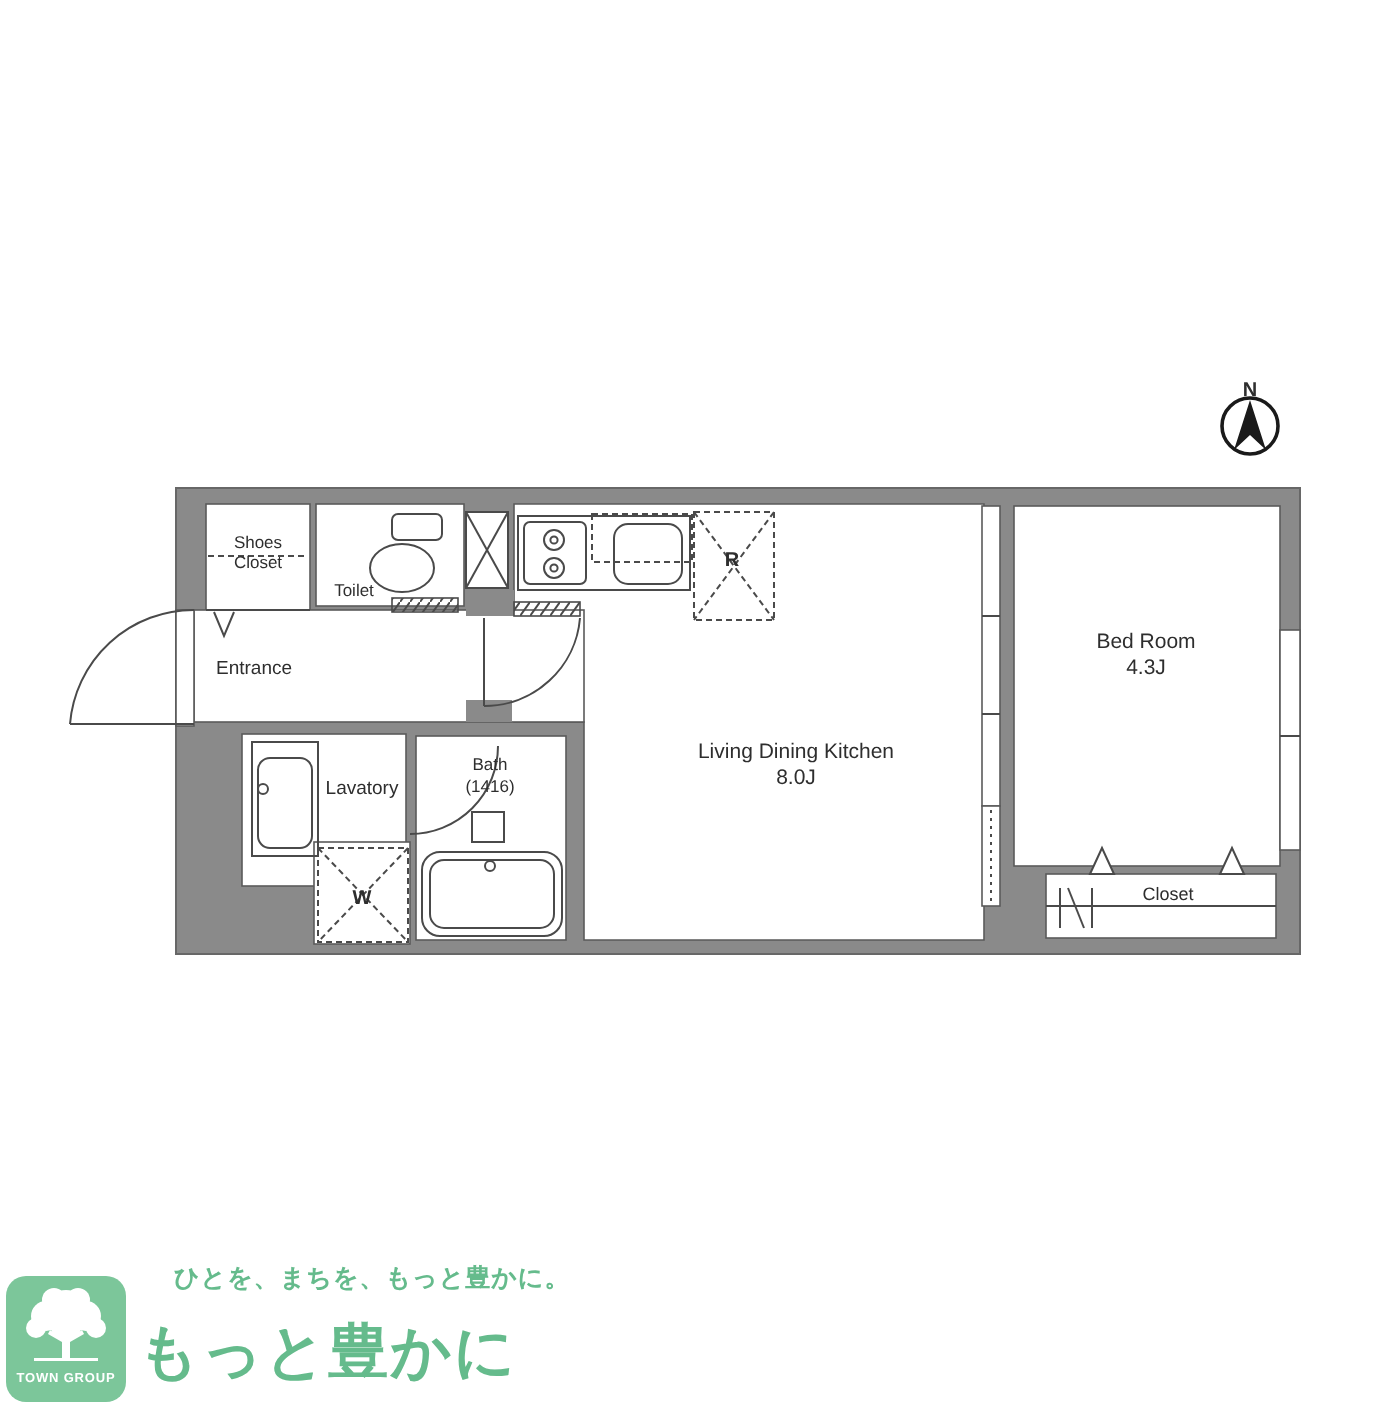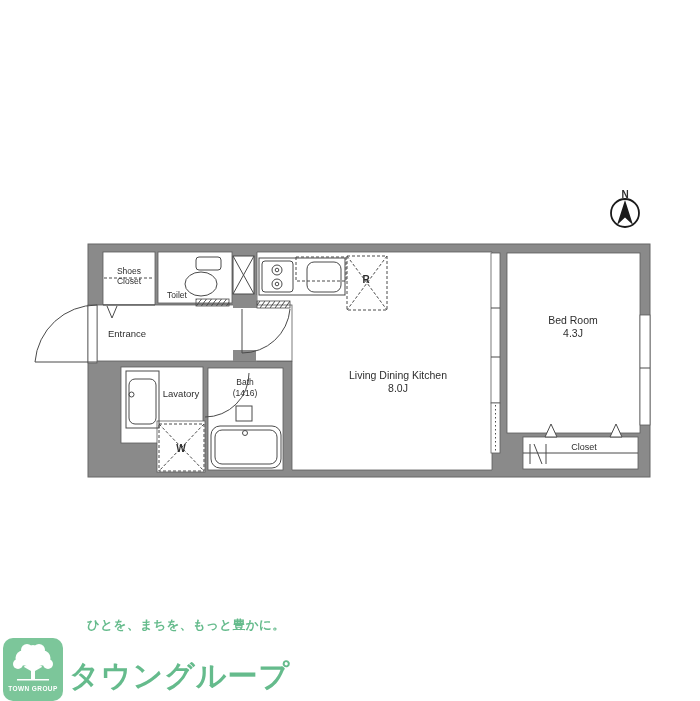--- a/index.html
+++ b/index.html
@@ -10,21 +10,21 @@
   .floor{fill:#ffffff;stroke:#5a5a5a;stroke-width:0.8;}
   .stub{fill:var(--wall,#8a8a8a);}
   .fx{fill:none;stroke:var(--line,#4a4a4a);stroke-width:1;}
   .fxw{fill:#ffffff;stroke:var(--line,#4a4a4a);stroke-width:1;}
   .dash{stroke-dasharray:3,2;}
   .dot{stroke-dasharray:1.5,2.5;}
   .lbl{fill:#2e2e2e;}
   .win{fill:#ffffff;stroke:#5a5a5a;stroke-width:0.8;}
   .logo-square{position:absolute;left:3px;top:638px;width:60px;height:63px;
                background:var(--brand-green,#7cc69a);border-radius:10px;}
-  .tagline{position:absolute;left:87px;top:617px;font-size:12.5px;font-weight:bold;
+  .tagline{position:absolute;left:87px;top:631px;font-size:12.5px;font-weight:bold;
            color:var(--brand-text,#65bb8c);letter-spacing:0.5px;white-space:nowrap;}
   .brandname{position:absolute;left:69px;top:656px;font-size:30px;font-weight:bold;
              color:var(--brand-text,#65bb8c);letter-spacing:1px;white-space:nowrap;}
 </style>
 </head>
 <body>
 
 <div id="page">
 
   <svg width="700" height="701" viewBox="0 0 700 701">
@@ -172,15 +172,15 @@
         <circle cx="30" cy="24" r="8"></circle>
         <rect x="28" y="28" width="4" height="13"></rect>
         <path d="M28,33 L21,29 L22,27 L28,31 Z"></path>
         <path d="M32,33 L39,29 L38,27 L32,31 Z"></path>
         <rect x="14" y="41" width="32" height="1.5"></rect>
       </g>
       <text x="30" y="53" text-anchor="middle" fill="#ffffff" font-size="6.5" font-weight="bold" letter-spacing="0.4">TOWN GROUP</text>
     </svg>
   </div>
   <div class="tagline">ひとを、まちを、もっと豊かに。</div>
-  <div class="brandname">タウングループ</div>
+  <div class="brandname">もっと豊かに</div>
 
 </div>
 
 </body></html>

